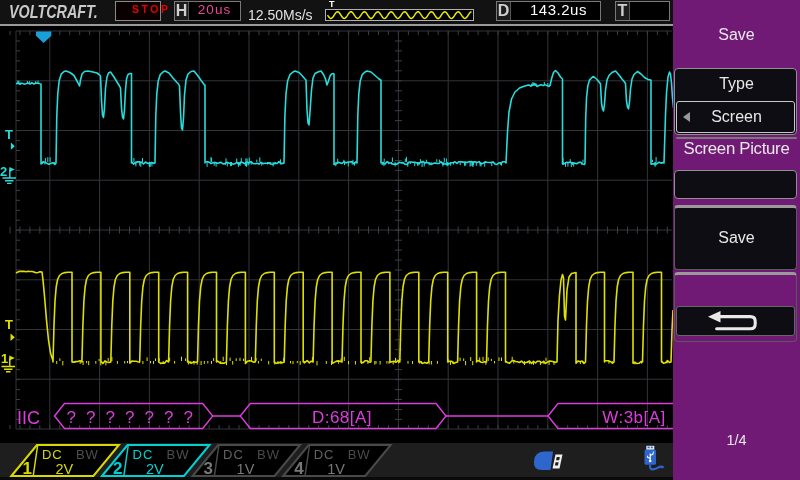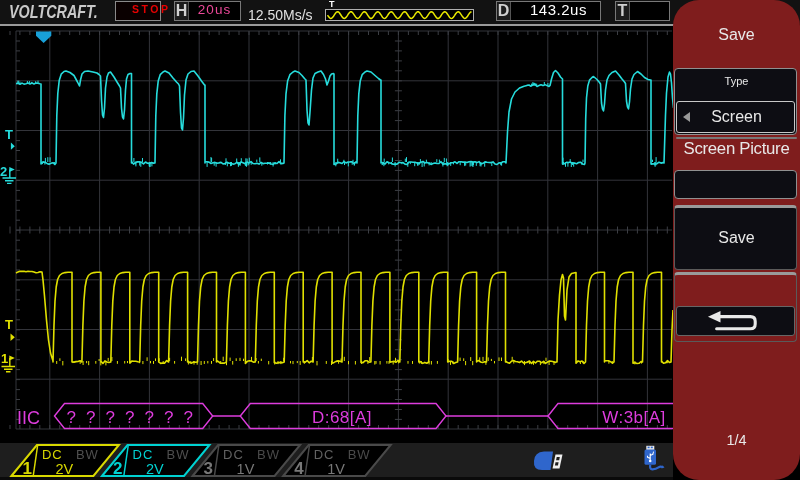--- a/index.html
+++ b/index.html
@@ -20,21 +20,21 @@
 #hbox .val { position:absolute; left:16px; right:2px; top:0; bottom:0; color:#ec4899;
   font-size:13.5px; text-align:center; line-height:16.5px; letter-spacing:1px; }
 #rate { left:248px; top:7px; font-size:14px; color:#e0e0e0; }
 #tlab { left:329px; top:-1px; font-size:9px; font-weight:bold; color:#fff; }
 #twave { left:325px; top:8.5px; width:149px; height:12px; border:1px solid #b0b0b0;
   background:#000; }
 #dbox { left:496px; width:105px; }
 #dbox .val { position:absolute; left:17px; top:0; bottom:0; color:#fff;
   font-size:15px; line-height:16.5px; letter-spacing:0.5px;margin-left:16px; }
 #tbox { left:615px; width:55px; }
-#menu { left:673px; top:0; width:127px; height:480px; background:#7f1d1d; color:#e8e8e8;border-radius:26px; }
+#menu { left:673px; top:0; width:127px; height:480px; background:#701a75; color:#e8e8e8; }
 .mtxt { position:absolute; left:0; width:127px; text-align:center; }
 .mbox { position:absolute; left:1px; width:123px; border:1px solid #909090;
   border-radius:4px; background:#0d0d13; }
 .mboxi { position:absolute; border:1px solid #c8c8c8; border-radius:3px; background:#0d0d13; }
 #bottom { left:0; top:443px; width:673px; height:34px; background:#1e1e1e; }
 #bstrip { left:0; top:477px; width:673px; height:3px; background:#0a0a0a; }
 svg { position:absolute; overflow:hidden; }
 </style></head>
 <body>
 <div id="scr">
@@ -411,21 +411,21 @@
       <div class="badge">D</div>
       <div class="val">143.2us</div>
     </div>
 <div id="tbox" class="abs unit">
       <div class="badge">T</div>
     </div>
 
 <div id="menu" class="abs">
   <div class="mtxt" style="top:26px;font-size:16px">Save</div>
   <div class="mbox" style="top:68px;height:67px"></div>
-  <div class="mtxt" style="top:75px;font-size:11px">Type</div>
+  <div class="mtxt" style="top:75px;font-size:16px">Type</div>
   <div class="mboxi" style="left:3px;top:101px;width:119px;height:32px"></div>
   <div class="mtxt" style="top:108px;font-size:16px">Screen</div>
   <svg class="abs" style="left:9px;top:112px" width="10" height="10" viewBox="0 0 10 10">
     <path d="M8 0L8 10L1 5Z" fill="#999"></path>
       </svg>
   <div class="abs" style="left:3px;top:136.5px;width:121px;height:2.5px;background:#787878;border-radius:2px"></div>
   <div class="mtxt" style="top:139px;font-size:16.8px;letter-spacing:-0.3px">Screen Picture</div>
   <div class="mbox" style="top:170px;height:29px"></div>
   <div class="mbox" style="top:205px;height:65px;border-color:#5a5a5a;border-top:3px solid #9a9a9a"></div>
   <div class="mtxt" style="top:229px;font-size:16px">Save</div>

